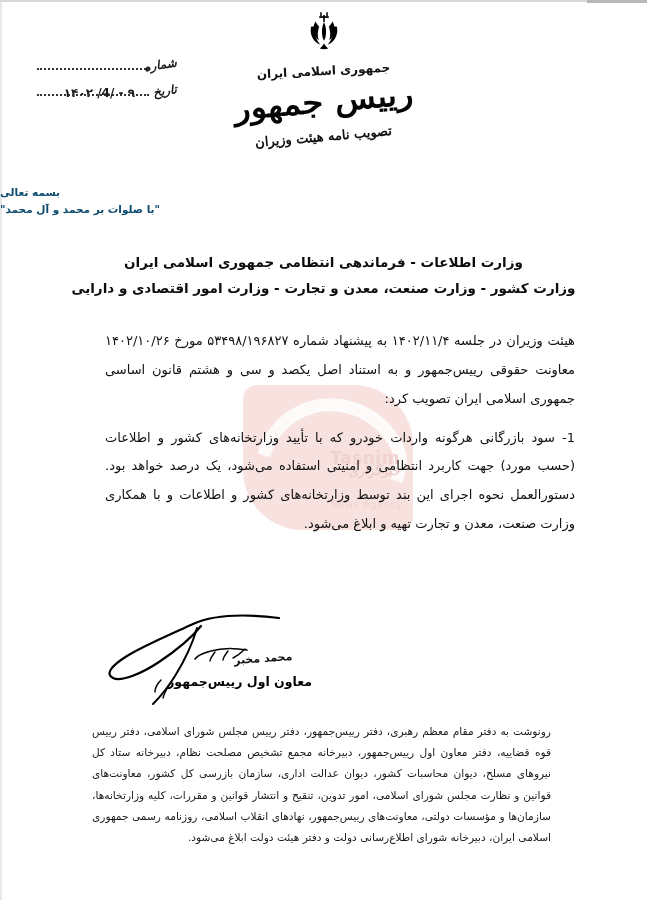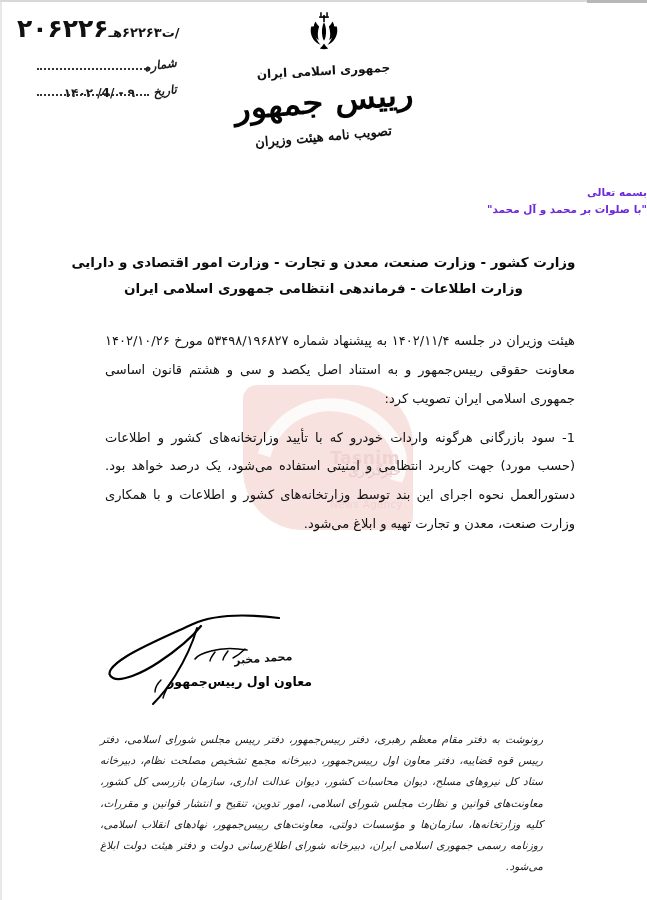--- a/index.html
+++ b/index.html
@@ -187,23 +187,23 @@
     color: #111;
     transform: rotate(-5deg);
     font-family: "DejaVu Serif", serif;
   }
 
   
   .invocation {
     position: absolute;
     top: 186px;
     left: 0; right: 0;
-    text-align: right;
-    z-index: 2;
-    color: #6d28d9;
+    text-align: left;
+    z-index: 2;
+    color: #0c4a6e;
   }
   .invocation .line1 { font-size: 10.5px; font-weight: bold; }
   .invocation .line2 { font-size: 10.5px; font-weight: bold; margin-top: 5px; }
 
   
   .addressees {
     position: absolute;
     top: 250px;
     left: 0; right: 0;
     text-align: center;
@@ -277,21 +277,21 @@
     right: 88px;
     width: 475px;
     z-index: 2;
     color: #1a1a1a;
     font-size: 10.6px;
     line-height: 2.0;
     text-align: justify;
     text-align-last: right;
     letter-spacing: -.1px;
   }
-  .footer-note p { margin: 16px; font-style: italic; }
+  .footer-note p { margin: 8px; }
 </style>
 </head>
 <body>
 
 <div class="page">
 
   <div class="scan-edge-left"></div>
   <div class="scan-edge-top"></div>
   <div class="scan-edge-top-right"></div>
 
@@ -300,23 +300,20 @@
     <div class="wm-swoosh"></div>
     <div class="wm-text-fa">خبرگزاری</div>
     <div class="wm-text-en">
       <div class="wm-en-1">Tasnim</div>
       <div class="wm-en-2">News Agency</div>
     </div>
   </div>
 
   <div class="header">
 
-    <div class="doc-number">
-      <span class="suffix">/ت۶۲۲۶۳هـ</span><span class="big-num">۲۰۶۲۲۶</span>
-    </div>
 
     <div class="stamp-block">
       <div class="stamp-row">
         <span class="stamp-label">شماره</span>
         <span class="stamp-dots"></span>
       </div>
       <div class="stamp-row">
         <span class="stamp-label">تاریخ</span>
         <span class="stamp-value">۱۴۰۲ /4/ - ۹</span>
         <span class="stamp-dots"></span>
@@ -345,22 +342,22 @@
       <div class="doc-kind">تصویب نامه هیئت وزیران</div>
     </div>
   </div>
 
   <div class="invocation">
     <div class="line1">بسمه تعالی</div>
     <div class="line2">"با صلوات بر محمد و آل محمد"</div>
   </div>
 
   <div class="addressees">
+    <div>وزارت اطلاعات - فرماندهی انتظامی جمهوری اسلامی ایران</div>
     <div>وزارت کشور - وزارت صنعت، معدن و تجارت - وزارت امور اقتصادی و دارایی</div>
-    <div>وزارت اطلاعات - فرماندهی انتظامی جمهوری اسلامی ایران</div>
   </div>
 
   <div class="body-text">
     <p>هیئت وزیران در جلسه ۱۴۰۲/۱۱/۴ به پیشنهاد شماره ۵۳۴۹۸/۱۹۶۸۲۷ مورخ ۱۴۰۲/۱۰/۲۶ معاونت حقوقی رییس‌جمهور و به استناد اصل یکصد و سی و هشتم قانون اساسی جمهوری اسلامی ایران تصویب کرد:</p>
     <p class="clause">1- سود بازرگانی هرگونه واردات خودرو که با تأیید وزارتخانه‌های کشور و اطلاعات (حسب مورد) جهت کاربرد انتظامی و امنیتی استفاده می‌شود، یک درصد خواهد بود. دستورالعمل نحوه اجرای این بند توسط وزارتخانه‌های کشور و اطلاعات و با همکاری وزارت صنعت، معدن و تجارت تهیه و ابلاغ می‌شود.</p>
   </div>
 
   <div class="signature-area">
     <span class="sig-svg">
       <svg width="200" height="95" viewBox="0 0 200 95" xmlns="http://www.w3.org/2000/svg">

